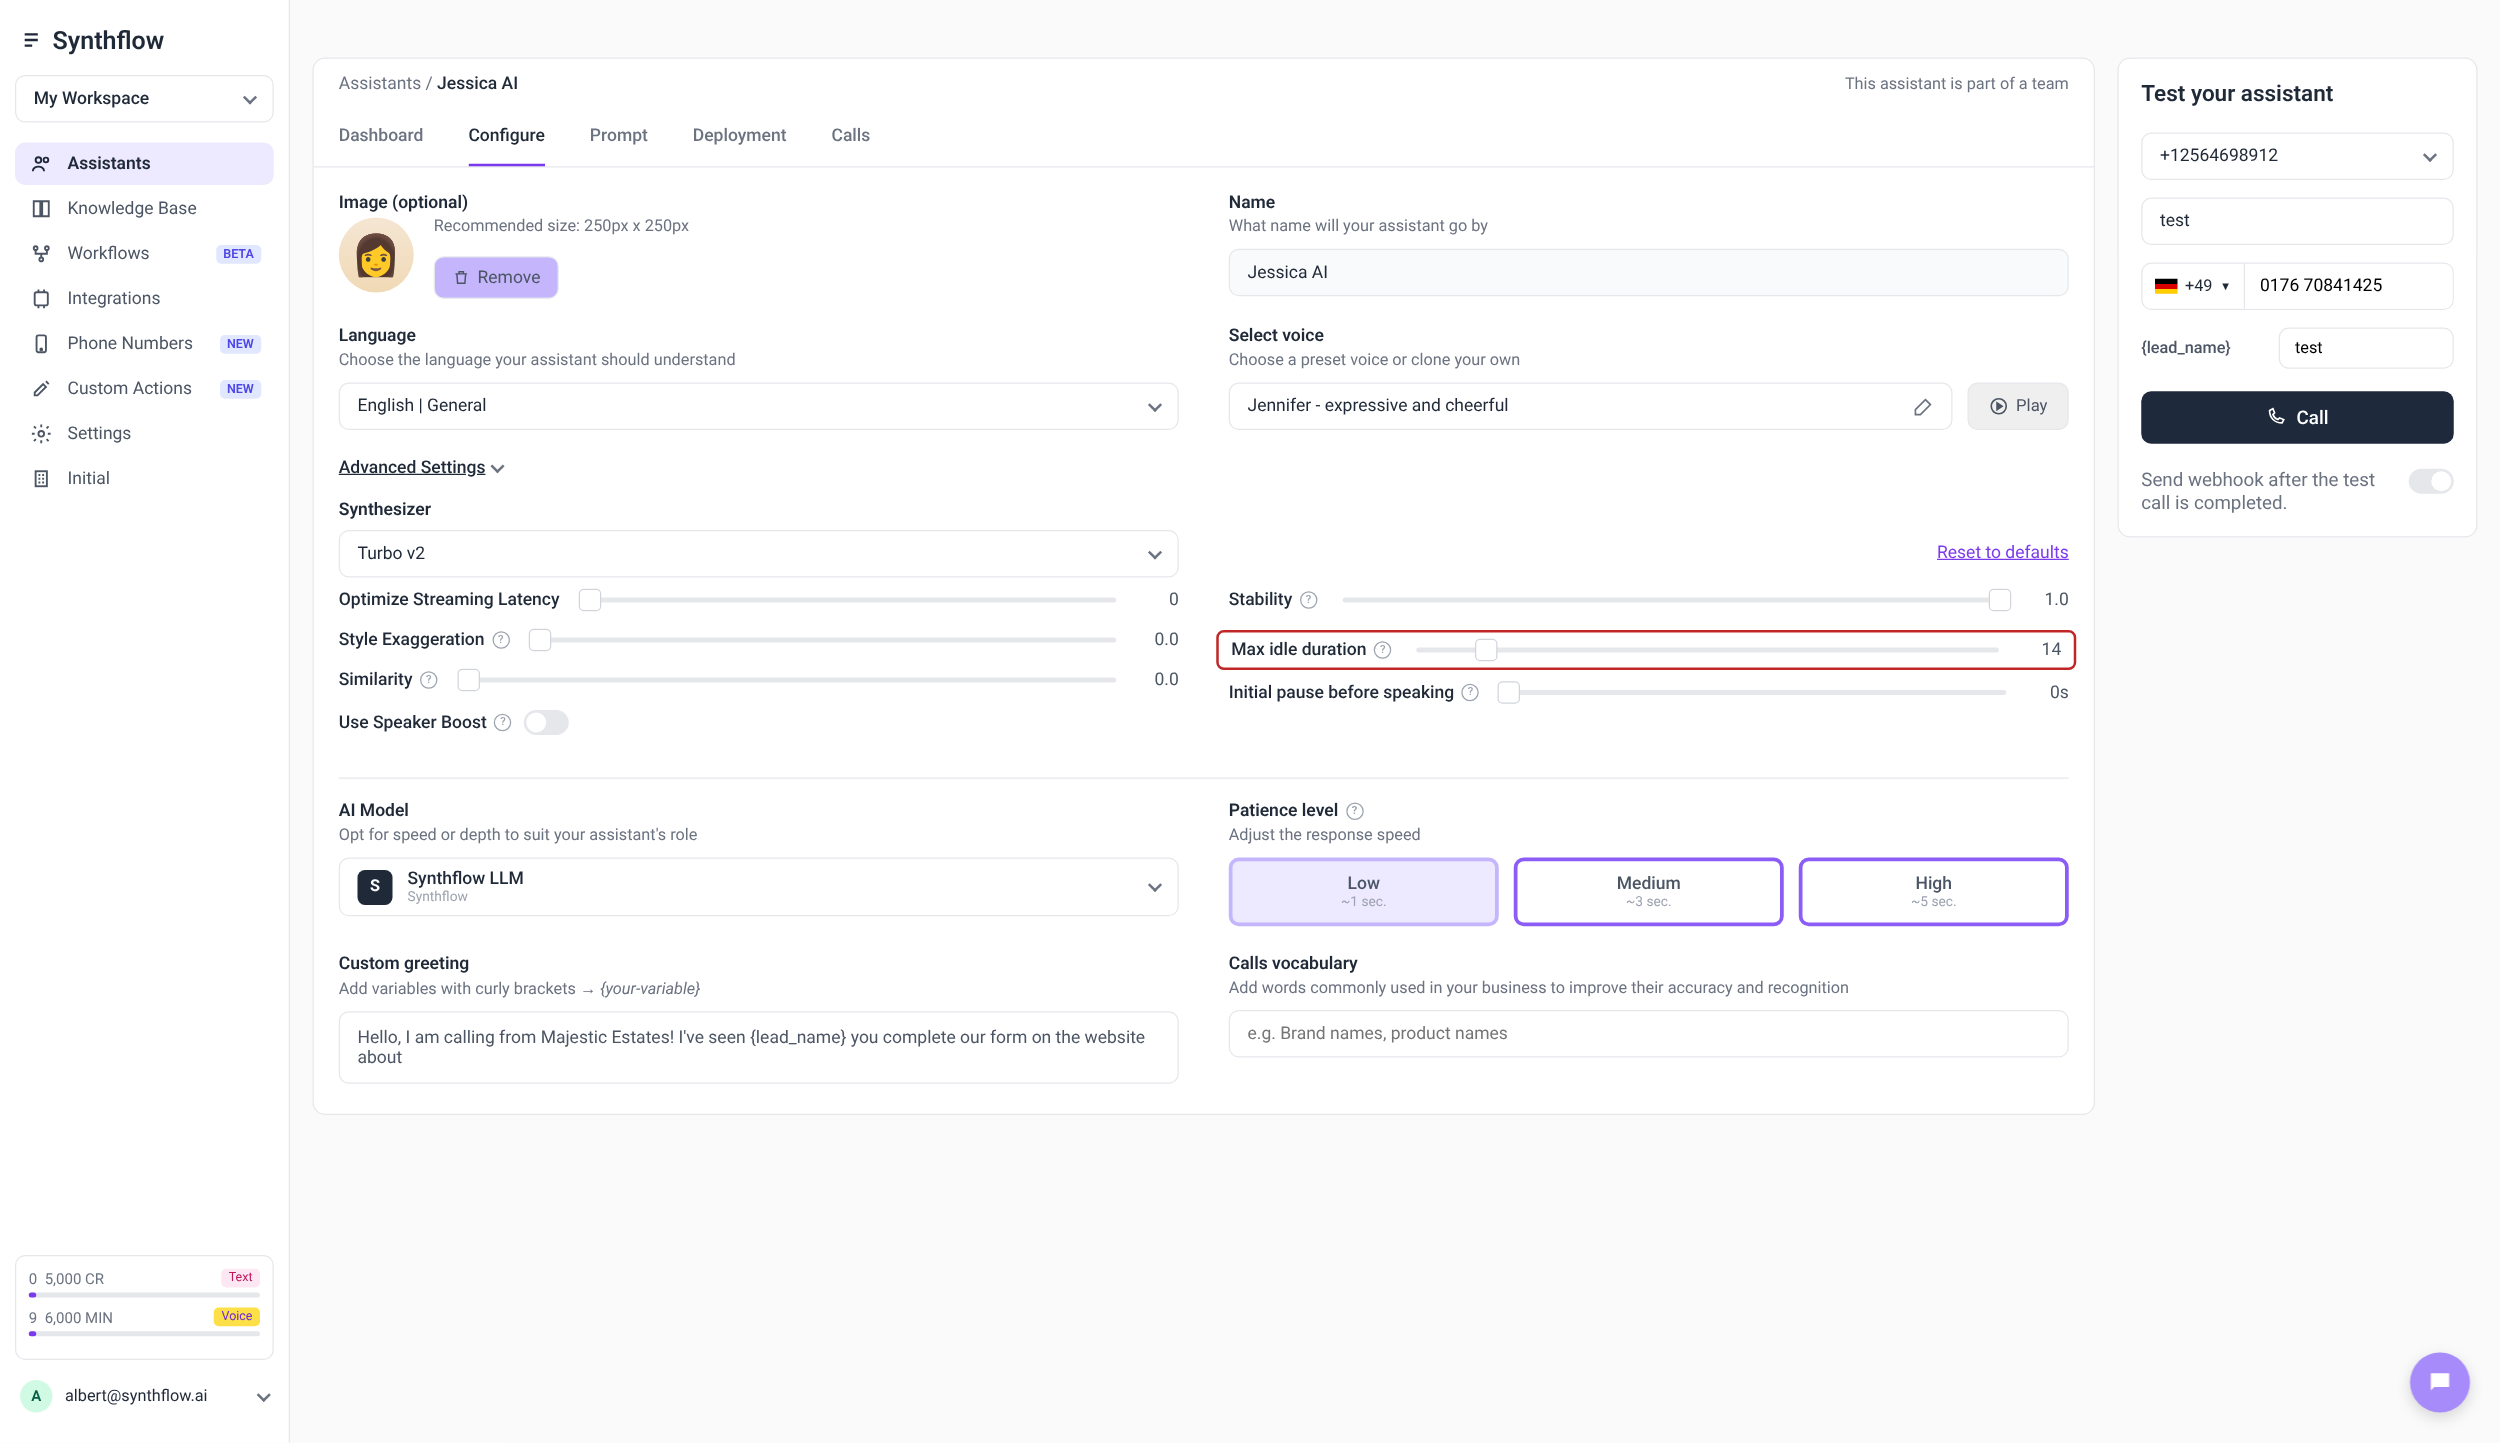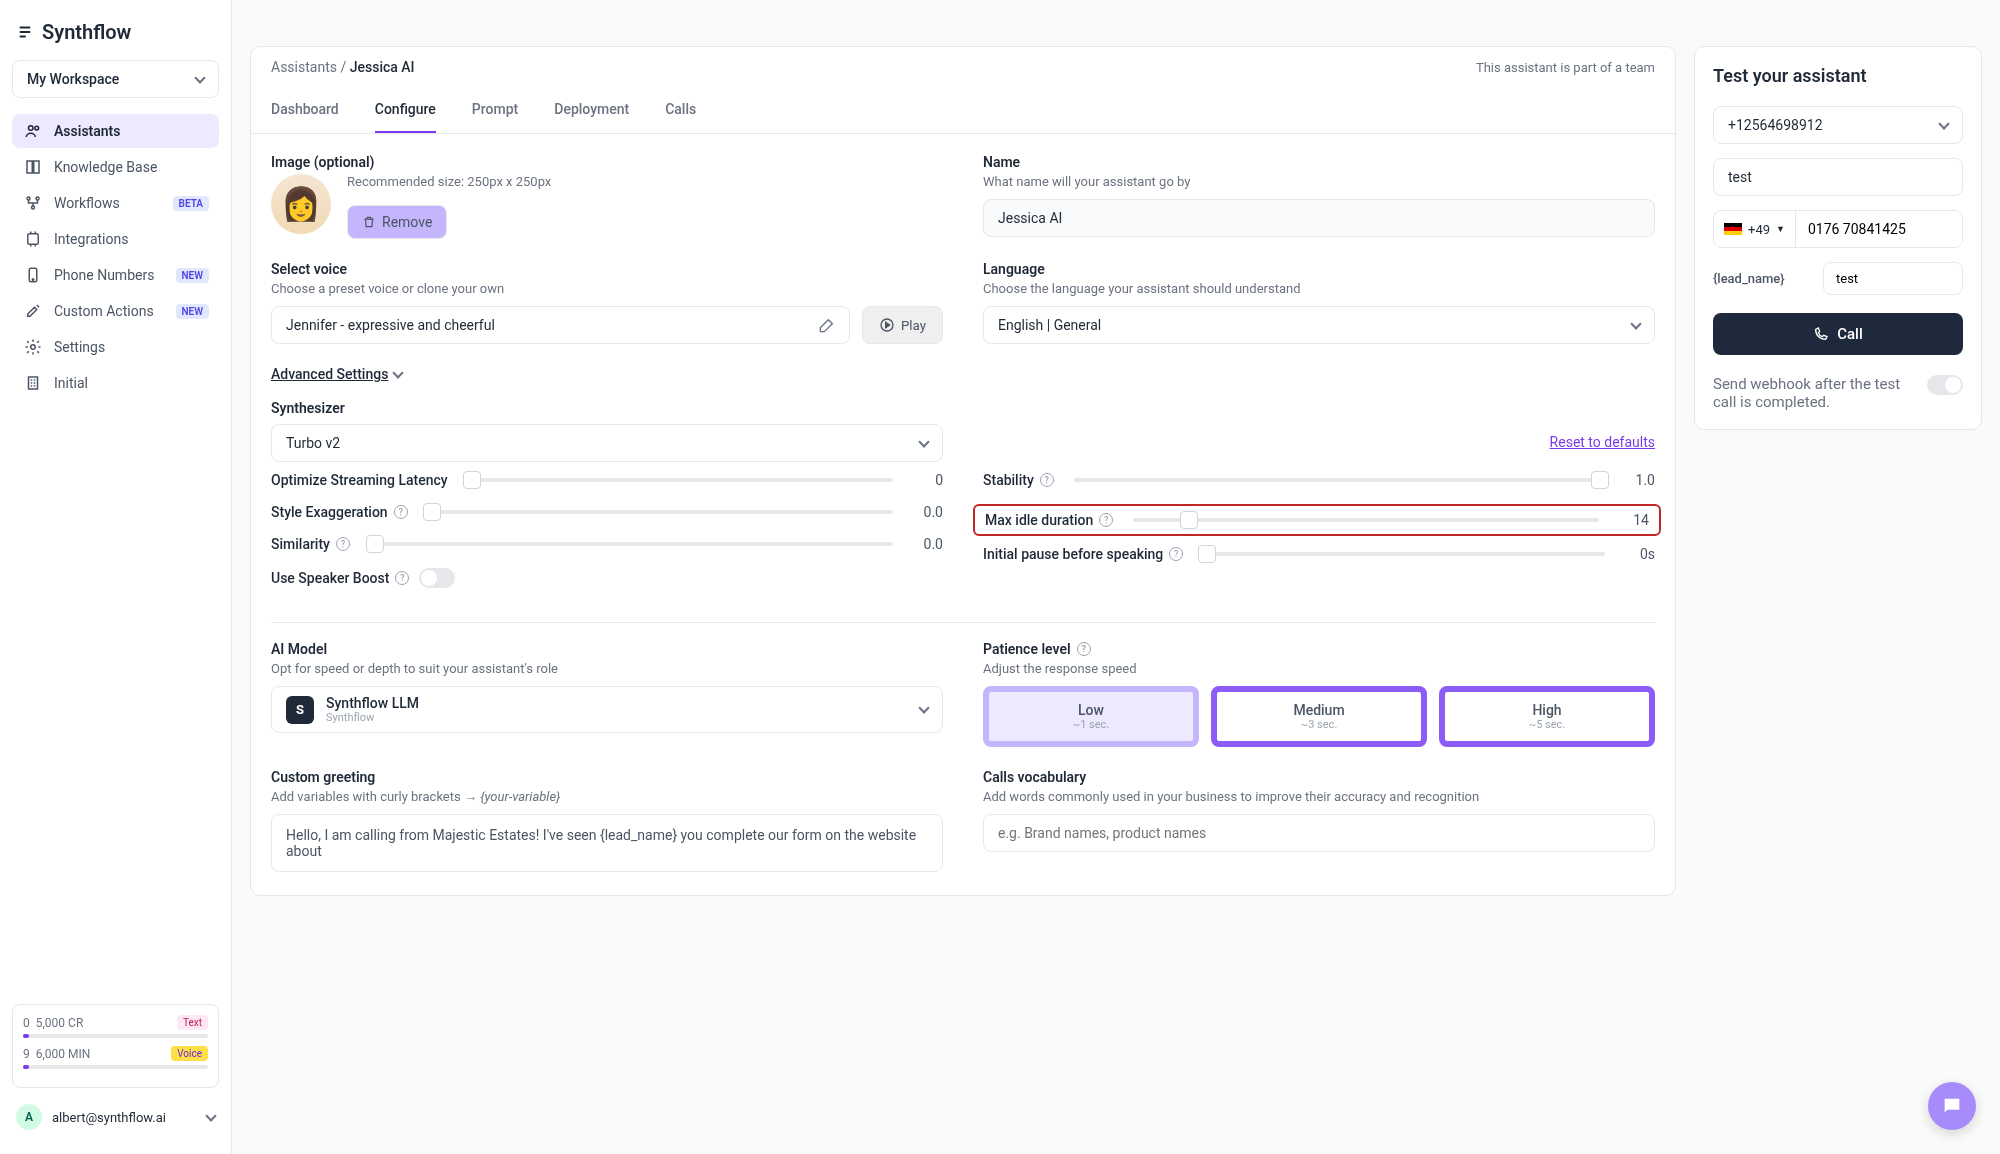--- a/index.html
+++ b/index.html
@@ -62,40 +62,40 @@
 .slider-value { min-width: 30px; text-align: right; color: #4b5563; }
 .highlight-box { border: 2px solid #c02626; border-radius: 6px; padding: 6px 10px; margin-left: -10px; margin-right: -6px; margin-bottom: 10px;}
 .toggle { width: 36px; height: 20px; background: #e5e7eb; border-radius: 10px; position: relative; cursor: pointer; }
 .toggle-knob { position: absolute; top: 2px; left: 2px; width: 16px; height: 16px; background: #fff; border-radius: 50%; }
 .divider { border: none; border-top: 1px solid #e5e7eb; margin: 18px 0; }
 .model-select { display: flex; align-items: center; gap: 12px; border: 1px solid #e5e7eb; border-radius: 8px; padding: 8px 14px; cursor: pointer; }
 .model-icon { width: 28px; height: 28px; background: #1f2937; border-radius: 6px; display: flex; align-items: center; justify-content: center; color: #fff; font-weight: 700; font-size: 13px; }
 .model-name { font-weight: 500; }
 .model-sub { font-size: 11px; color: #9ca3af; }
 .patience-opts { display: flex; gap: 12px; }
-.patience-opt { flex: 1; border: 6px solid #8b5cf6; border-radius: 8px; padding: 10px; text-align: center; cursor: pointer; }
+.patience-opt { flex: 1; border: 3px solid #8b5cf6; border-radius: 8px; padding: 10px; text-align: center; cursor: pointer; }
 .patience-opt.active { background: #ede9fe; border-color: #c4b5fd; }
 .patience-name { font-weight: 500; color: #4b5563; }
 .patience-sub { font-size: 11px; color: #9ca3af; }
 .textarea { width: 100%; border: 1px solid #e5e7eb; border-radius: 8px; padding: 12px 14px; font-size: 14px; min-height: 56px; resize: none; font-family: inherit; color: #4b5563; }
 .help-icon { width: 14px; height: 14px; border: 1px solid #9ca3af; border-radius: 50%; display: inline-flex; align-items: center; justify-content: center; font-size: 9px; color: #9ca3af; }
 .varhint { font-style: italic; color: #6b7280; }
 
 
 .right-panel { width: 306px; padding: 18px 18px 18px 0; }
 .test-card { background: #fff; border: 1px solid #e5e7eb; border-radius: 10px; padding: 18px; }
 .test-title { font-size: 18px; font-weight: 600; margin-bottom: 20px; }
 .phone-row { display: flex; gap: 0; margin-bottom: 14px; border: 1px solid #e5e7eb; border-radius: 8px; overflow: hidden; }
 .flag-sel { display: flex; align-items: center; gap: 6px; padding: 10px 10px; border-right: 1px solid #e5e7eb; cursor: pointer; font-size: 13px; }
 .flag { width: 18px; height: 12px; background: linear-gradient(to bottom, #000 33%, #dd0000 33%, #dd0000 66%, #ffce00 66%); }
 .phone-input { flex: 1; border: none; padding: 10px 12px; font-size: 14px; outline: none; }
 .var-row { display: flex; gap: 10px; align-items: center; margin-bottom: 18px; }
 .var-name { font-size: 13px; font-weight: 500; color: #4b5563; flex: 1; }
 .var-input { border: 1px solid #e5e7eb; border-radius: 8px; padding: 8px 12px; font-size: 13px; width: 140px; }
-.call-btn { width: 100%; background: #1e293b; color: #fff; border: none; border-radius: 8px; padding: 12px; font-size: 15px; font-weight: 500; display: flex; align-items: center; justify-content: center; gap: 8px; cursor: pointer; margin-bottom: 20px; }
+.call-btn { width: 100%; background: #1e293b; color: #fff; border: none; border-radius: 8px; padding: 12px; font-size: 15px; font-weight: 500; display: flex; align-items: flex-start; justify-content: center; gap: 8px; cursor: pointer; margin-bottom: 20px; }
 .webhook-row { display: flex; align-items: flex-start; gap: 10px; justify-content: space-between; }
 .webhook-text { font-size: 15px; color: #6b7280; flex: 1; }
 .chevron { display: inline-block; width: 8px; height: 8px; border-right: 2px solid #6b7280; border-bottom: 2px solid #6b7280; transform: rotate(45deg); margin-top: -3px; }
 .chat-fab { position: fixed; right: 24px; bottom: 24px; width: 48px; height: 48px; border-radius: 50%; background: #a78bfa; display: flex; align-items: center; justify-content: center; cursor: pointer; box-shadow: 0 4px 12px rgba(0,0,0,0.15); }
 svg { display: block; }
 </style>
 </head>
 <body>
 
 <div class="app">
@@ -257,44 +257,44 @@
             </div>
             <div class="col">
               <div class="label">Name</div>
               <div class="sublabel">What name will your assistant go by</div>
               <input class="input" value="Jessica AI" style="">
             </div>
           </div>
 
           <div class="row">
             <div class="col">
+              <div class="label">Language</div>
+              <div class="sublabel">Choose the language your assistant should understand</div>
+              <div class="select">
+                <span>English | General</span>
+                <span class="chevron"></span>
+              </div>
+            </div>
+            <div class="col">
               <div class="label">Select voice</div>
               <div class="sublabel">Choose a preset voice or clone your own</div>
               <div class="voice-row">
                 <div class="voice-select">
                   <span>Jennifer - expressive and cheerful</span>
                   <svg width="16" height="16" viewBox="0 0 24 24" fill="none" stroke="#6b7280" stroke-width="2">
                       <path d="M14 4l6 6-12 12H2v-6z"></path>
                     </svg>
                 </div>
                 <button class="play-btn">
                   <svg width="16" height="16" viewBox="0 0 24 24" fill="none" stroke="currentColor" stroke-width="2">
                       <circle cx="12" cy="12" r="9"></circle>
                       <path d="M10 8l6 4-6 4z" fill="currentColor"></path>
                     </svg>
                   <span>Play</span>
                 </button>
-              </div>
-            </div>
-            <div class="col">
-              <div class="label">Language</div>
-              <div class="sublabel">Choose the language your assistant should understand</div>
-              <div class="select">
-                <span>English | General</span>
-                <span class="chevron"></span>
               </div>
             </div>
           </div>
 
           <div class="adv-settings">
             <span>Advanced Settings</span>
             <span class="chevron"></span>
           </div>
 
           <div class="row" style="margin-bottom:10px">

